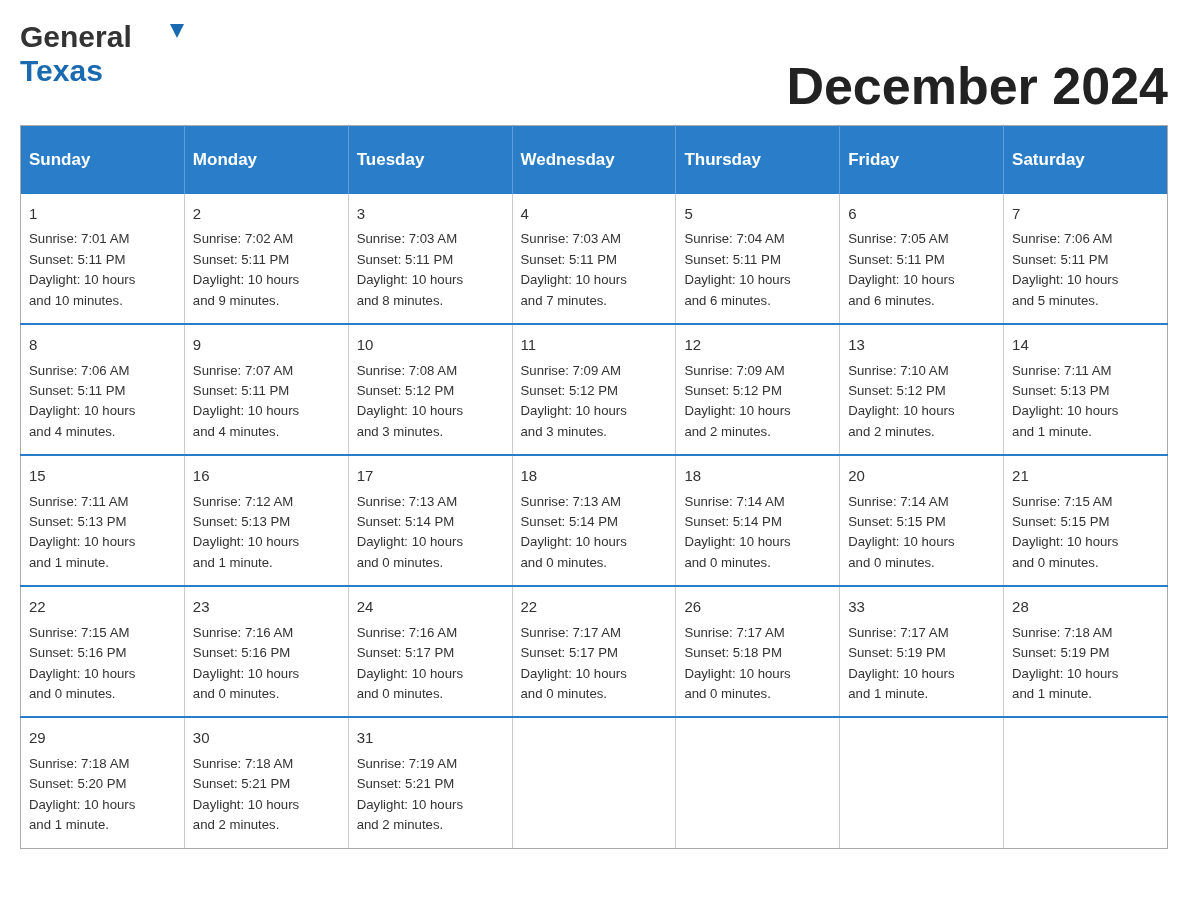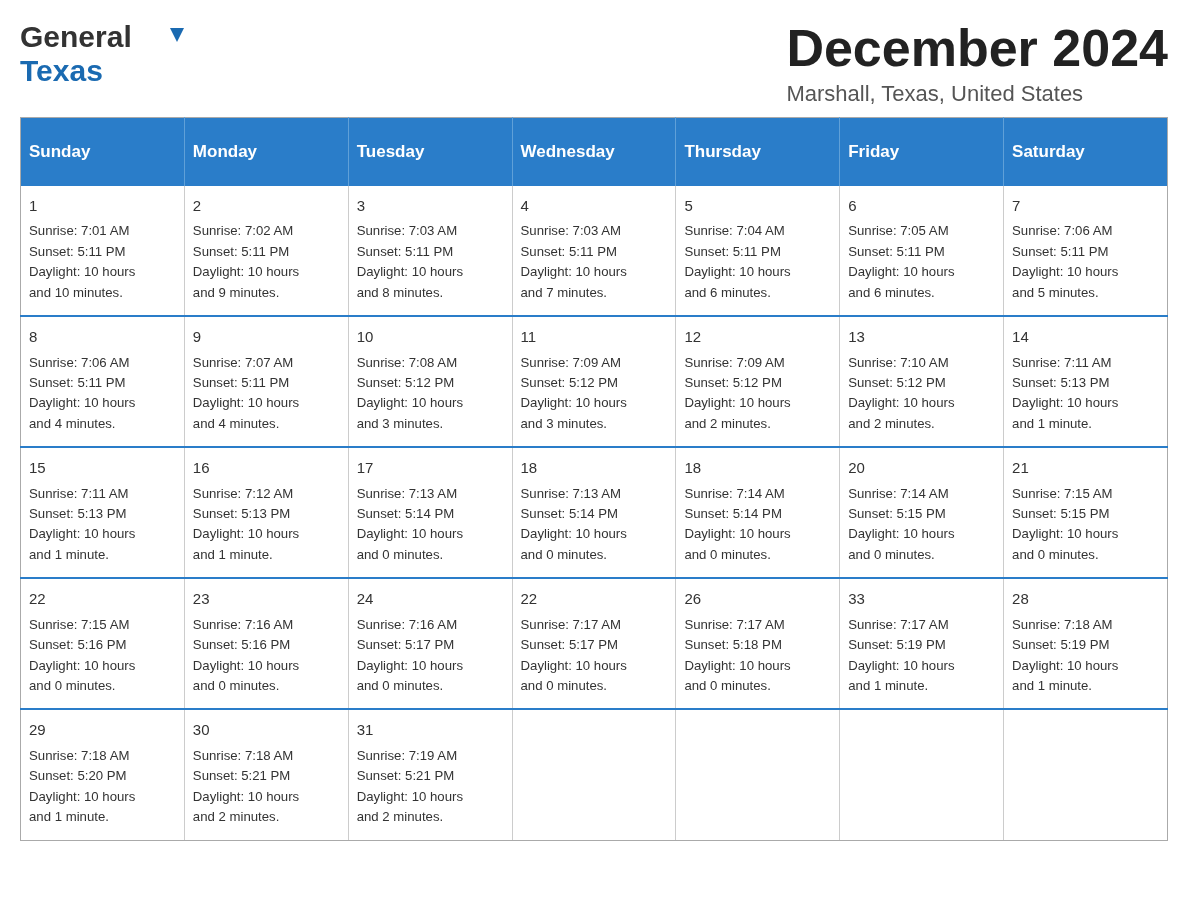--- a/index.html
+++ b/index.html
@@ -16,25 +16,26 @@
       align-items: flex-start;
       margin-bottom: 10px;
     }
     .logo {
       display: flex;
       flex-direction: column;
       align-items: flex-start;
     }
     .logo-row {
       display: flex;
-      align-items: center;
+      align-items: flex-start;
       gap: 32px;
     }
     .title-section {
-      text-align: left;
+      text-align: center;
+      margin-top: 38px;
     }
     .main-title {
       font-size: 52px;
       font-weight: bold;
       color: #222;
       line-height: 1.1;
     }
     .subtitle {
       font-size: 22px;
       color: #555;
@@ -98,21 +99,20 @@
       <svg width="22" height="22" viewBox="0 0 22 22" style="margin-left:2px;margin-bottom:4px;">
         <polygon points="4,4 18,4 11,18" fill="#1a6ab1"></polygon>
       </svg>
     </div>
     <div>
       <span style="font-size:30px;font-weight:bold;color:#1a6ab1;">Texas</span>
     </div>
   </div>
   <div class="title-section">
     <div class="main-title">December 2024</div>
-    <div class="subtitle">Marshall, Texas, United States</div>
   </div>
 </div>
 
 <table class="calendar">
   <thead>
     <tr>
       <th>Sunday</th>
       <th>Monday</th>
       <th>Tuesday</th>
       <th>Wednesday</th>

